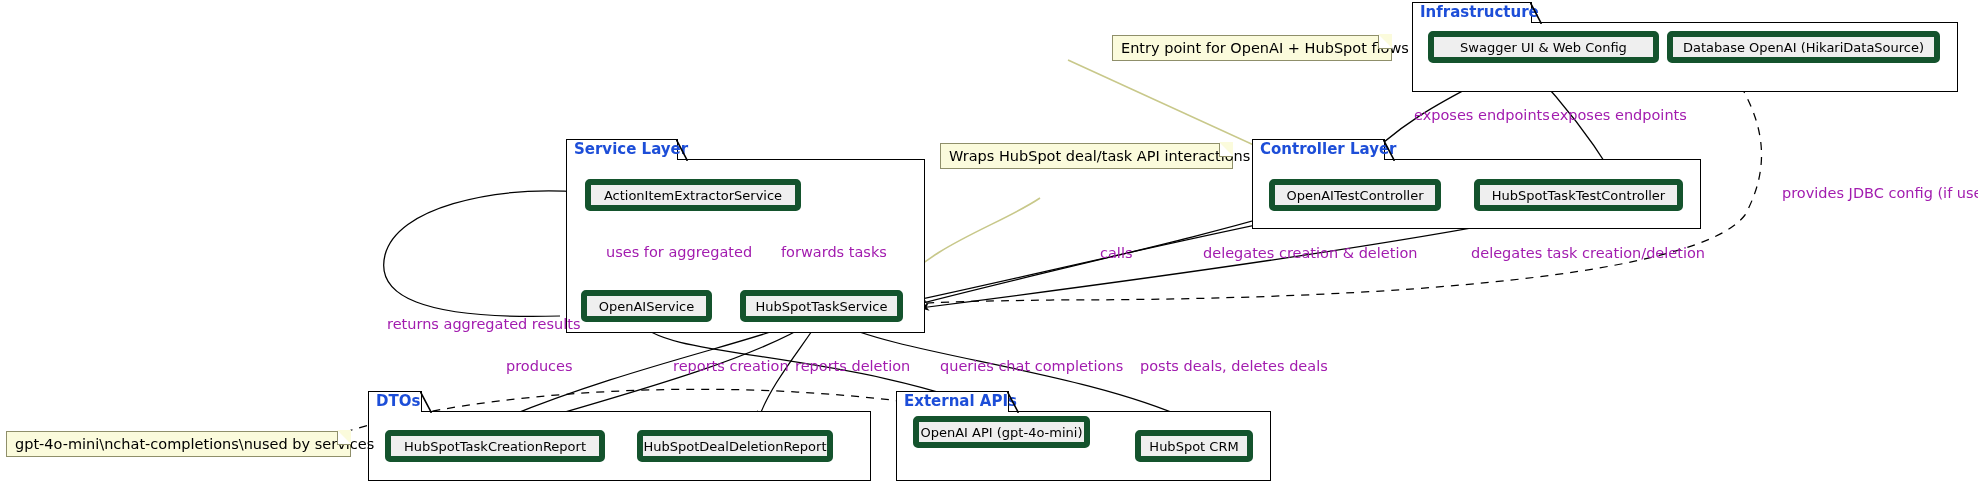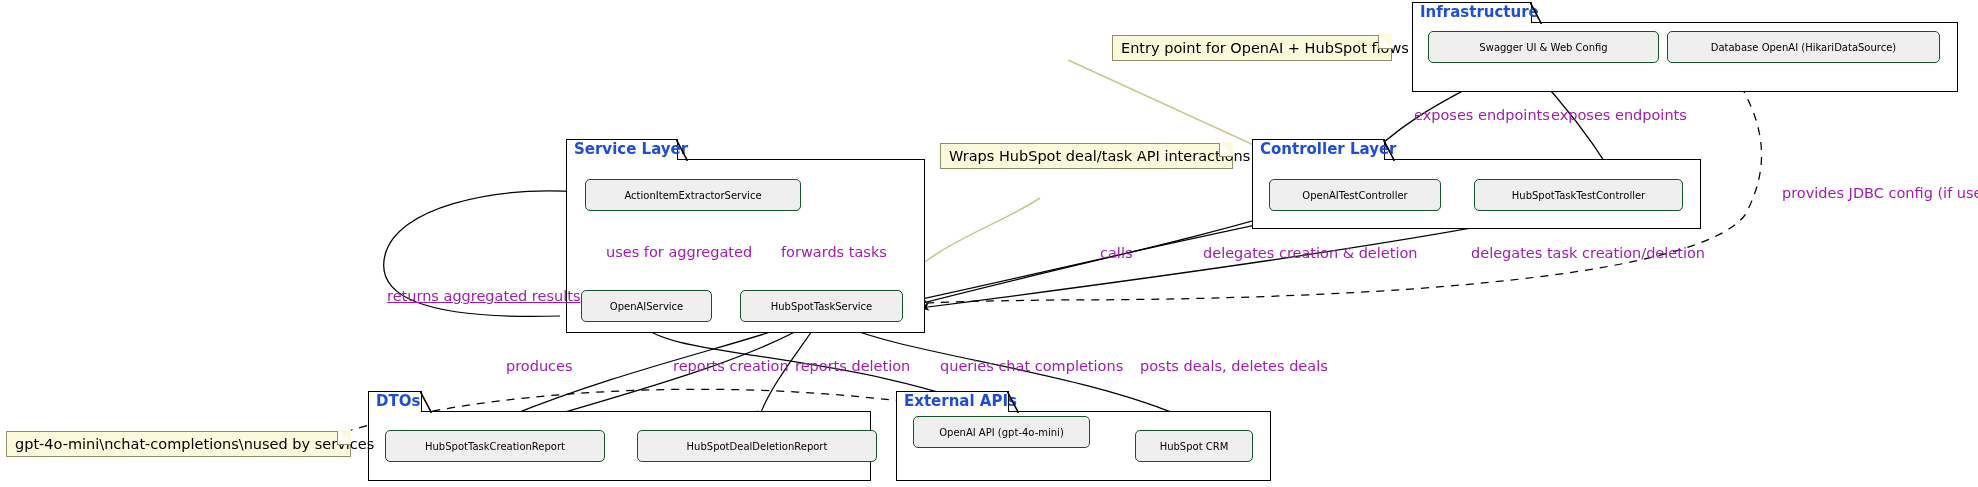--- a/index.html
+++ b/index.html
@@ -63,23 +63,23 @@
     border: 1.6px solid #000000;
     background: #ffffff;
     z-index: 2;
   }
 
   
   .node {
     position: absolute;
     box-sizing: border-box;
     background: #EFEFEF;
-    border: 1px solid #14532d;
+    border: 6px solid #14532d;
     border-radius: 5px;
-    font-size: 10px;
+    font-size: 13px;
     color: #000000;
     display: flex;
     align-items: center;
     justify-content: center;
     white-space: nowrap;
     z-index: 5;
   }
 
   
   .note {
@@ -238,21 +238,21 @@
   <div class="node" style="left:1474px; top:179px; width:209px; height:32px;">HubSpotTaskTestController</div>
 
   <div class="node" style="left:585px; top:179px; width:216px; height:32px;">ActionItemExtractorService</div>
 
   <div class="node" style="left:581px; top:290px; width:131px; height:32px;">OpenAIService</div>
 
   <div class="node" style="left:740px; top:290px; width:163px; height:32px;">HubSpotTaskService</div>
 
   <div class="node" style="left:385px; top:430px; width:220px; height:32px;">HubSpotTaskCreationReport</div>
 
-  <div class="node" style="left:637px; top:430px; width:240px; height:32px;">HubSpotDealDeletionReport</div>
+  <div class="node" style="left:637px; top:430px; width:196px; height:32px;">HubSpotDealDeletionReport</div>
 
   <div class="node" style="left:913px; top:416px; width:177px; height:32px;">OpenAI API (gpt-4o-mini)</div>
 
   <div class="node" style="left:1135px; top:430px; width:118px; height:32px;">HubSpot CRM</div>
 
   <div class="note" style="left:1112px; top:35px; width:280px; height:26px;">
     <span>Entry point for OpenAI + HubSpot flows</span>
     <span class="fold"></span>
   </div>
 
@@ -269,21 +269,21 @@
   <div class="elabel" style="left:1414px; top:107px;">exposes endpoints</div>
 
   <div class="elabel" style="left:1551px; top:107px;">exposes endpoints</div>
 
   <div class="elabel" style="left:1782px; top:185px;">provides JDBC config (if used)</div>
 
   <div class="elabel" style="left:606px; top:244px;">uses for aggregated</div>
 
   <div class="elabel" style="left:781px; top:244px;">forwards tasks</div>
 
-  <div class="elabel" style="left:387px; top:288px;text-decoration:underline;">returns aggregated results</div>
+  <div class="elabel" style="left:387px; top:316px;">returns aggregated results</div>
 
   <div class="elabel" style="left:1100px; top:245px;">calls</div>
 
   <div class="elabel" style="left:1203px; top:245px;">delegates creation &amp; deletion</div>
 
   <div class="elabel" style="left:1471px; top:245px;">delegates task creation/deletion</div>
 
   <div class="elabel" style="left:506px; top:358px;">produces</div>
 
   <div class="elabel" style="left:673px; top:358px;">reports creation</div>

